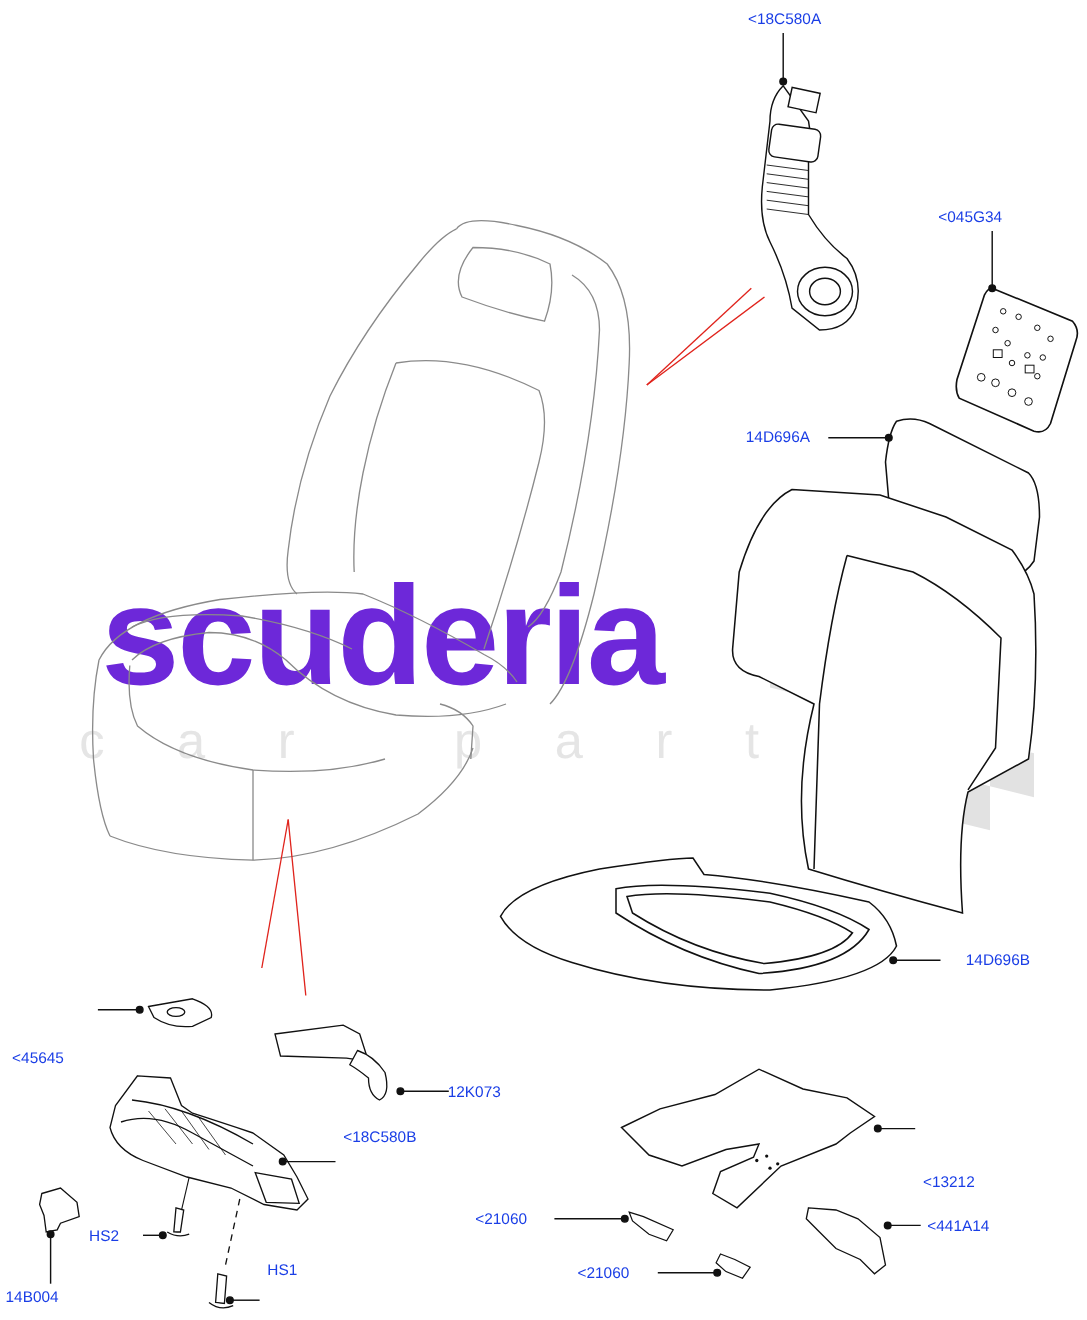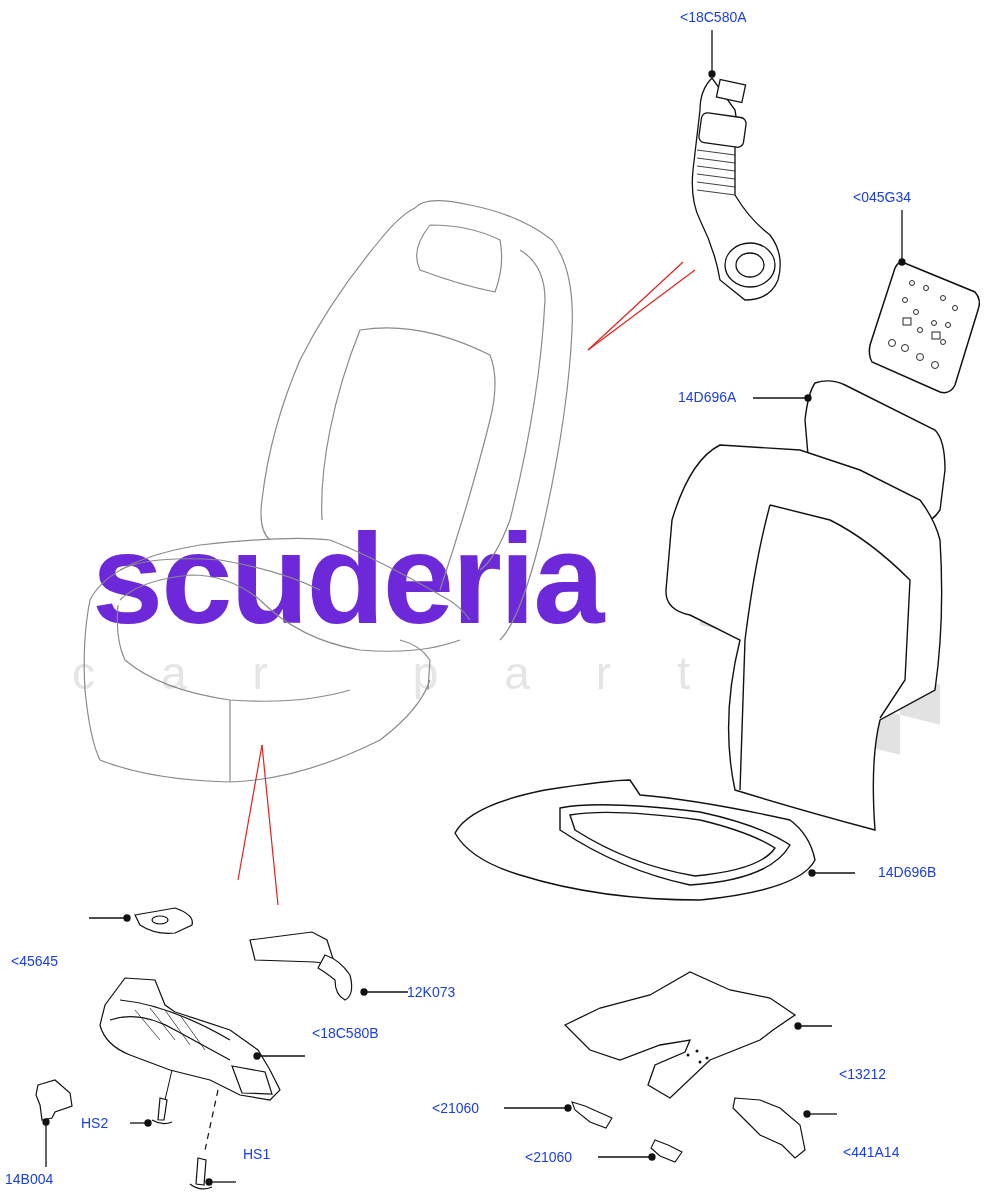--- a/index.html
+++ b/index.html
@@ -207,18 +207,18 @@
 
   <div class="callout" style="left:680px;top:10px;">&lt;18C580A</div>
   <div class="callout" style="left:853px;top:190px;text-align:right;">&lt;045G34</div>
   <div class="callout" style="left:678px;top:390px;">14D696A</div>
   <div class="callout" style="left:878px;top:865px;">14D696B</div>
   <div class="callout" style="left:11px;top:954px;">&lt;45645</div>
   <div class="callout" style="left:407px;top:985px;">12K073</div>
   <div class="callout" style="left:312px;top:1026px;">&lt;18C580B</div>
   <div class="callout" style="left:839px;top:1019px;margin-top:48px;">&lt;13212</div>
   <div class="callout" style="left:432px;top:1101px;">&lt;21060</div>
-  <div class="callout" style="left:843px;top:1145px;">&lt;441A14</div>
+  <div class="callout" style="left:843px;top:1107px;">&lt;441A14</div>
   <div class="callout" style="left:525px;top:1150px;">&lt;21060</div>
   <div class="callout" style="left:81px;top:1116px;">HS2</div>
   <div class="callout" style="left:5px;top:1172px;text-align:right;">14B004</div>
   <div class="callout" style="left:243px;top:1147px;">HS1</div>
 </div>
 
 </body></html>

